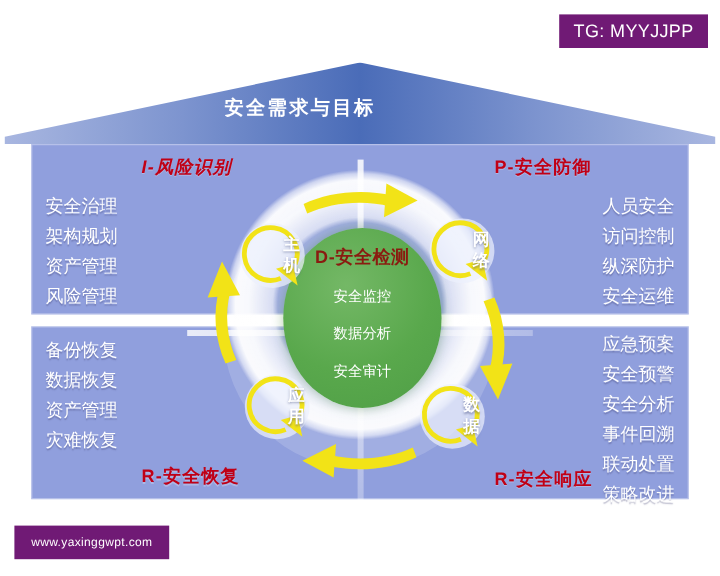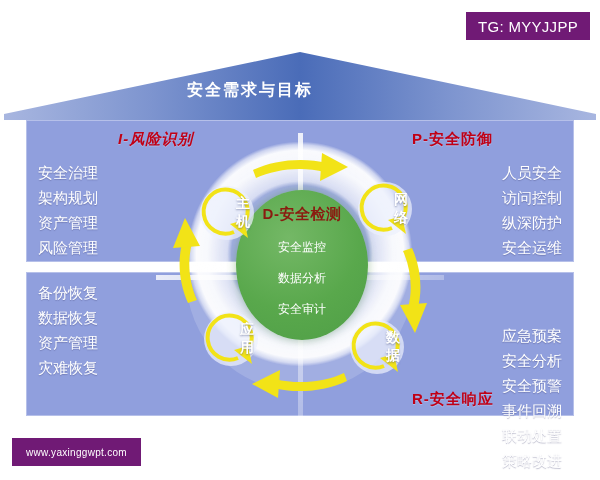--- a/index.html
+++ b/index.html
@@ -43,21 +43,21 @@
     position:absolute;color:#ffffff;font-size:15px;line-height:25px;
     white-space:nowrap;text-shadow:0 1px 1px rgba(60,60,110,.35);
   }
   #head-I{left:118px;top:130px;font-style:italic;}
   #list-I{left:38px;top:160px;}
   #head-P{left:412px;top:130px;}
   #list-P{left:502px;top:160px;text-align:left;}
   #head-R1{left:118px;top:388px;}
   #list-R1{left:38px;top:280px;}
   #head-R2{left:412px;top:390px;}
-  #list-R2{left:502px;top:275px;margin-top:48px;}
+  #list-R2{left:502px;top:275px;}
 
   
   #ring-outer{
     position:absolute;left:156px;top:133px;width:288px;height:288px;border-radius:50%;
     background:
       radial-gradient(circle at 50% 42%,
         rgba(255,255,255,0) 0 31%,
         rgba(255,255,255,.58) 33%,
         rgba(255,255,255,.92) 42%,
         rgba(255,255,255,.95) 47%,
@@ -169,32 +169,33 @@
     </div>
 
   <div class="q-head" id="head-P">P-安全防御</div>
   <div class="q-list" id="list-P">
       <div>人员安全</div>
       <div>访问控制</div>
       <div>纵深防护</div>
       <div>安全运维</div>
     </div>
 
+  <div class="q-head" id="head-R1">R-安全恢复</div>
   <div class="q-list" id="list-R1">
       <div>备份恢复</div>
       <div>数据恢复</div>
       <div>资产管理</div>
       <div>灾难恢复</div>
     </div>
 
   <div class="q-head" id="head-R2">R-安全响应</div>
   <div class="q-list" id="list-R2">
       <div>应急预案</div>
+      <div>安全预警</div>
       <div>安全分析</div>
-      <div>安全预警</div>
       <div>事件回溯</div>
       <div>联动处置</div>
       <div>策略改进</div>
     </div>
 
   <div id="core"></div>
   <div id="core-head">D-安全检测</div>
   <div id="core-list">
       <div>安全监控</div>
       <div>数据分析</div>

